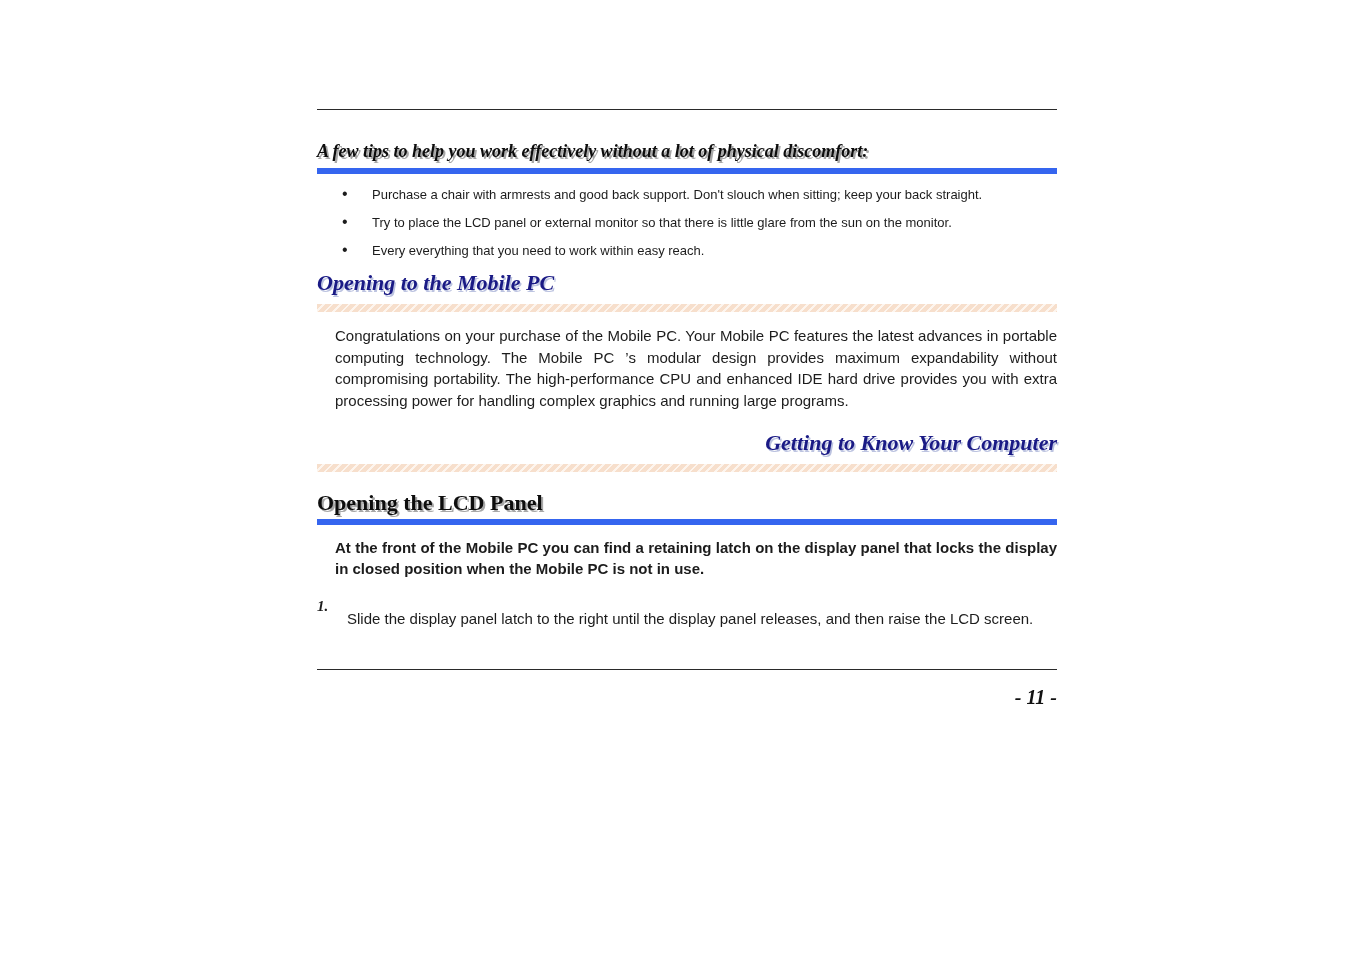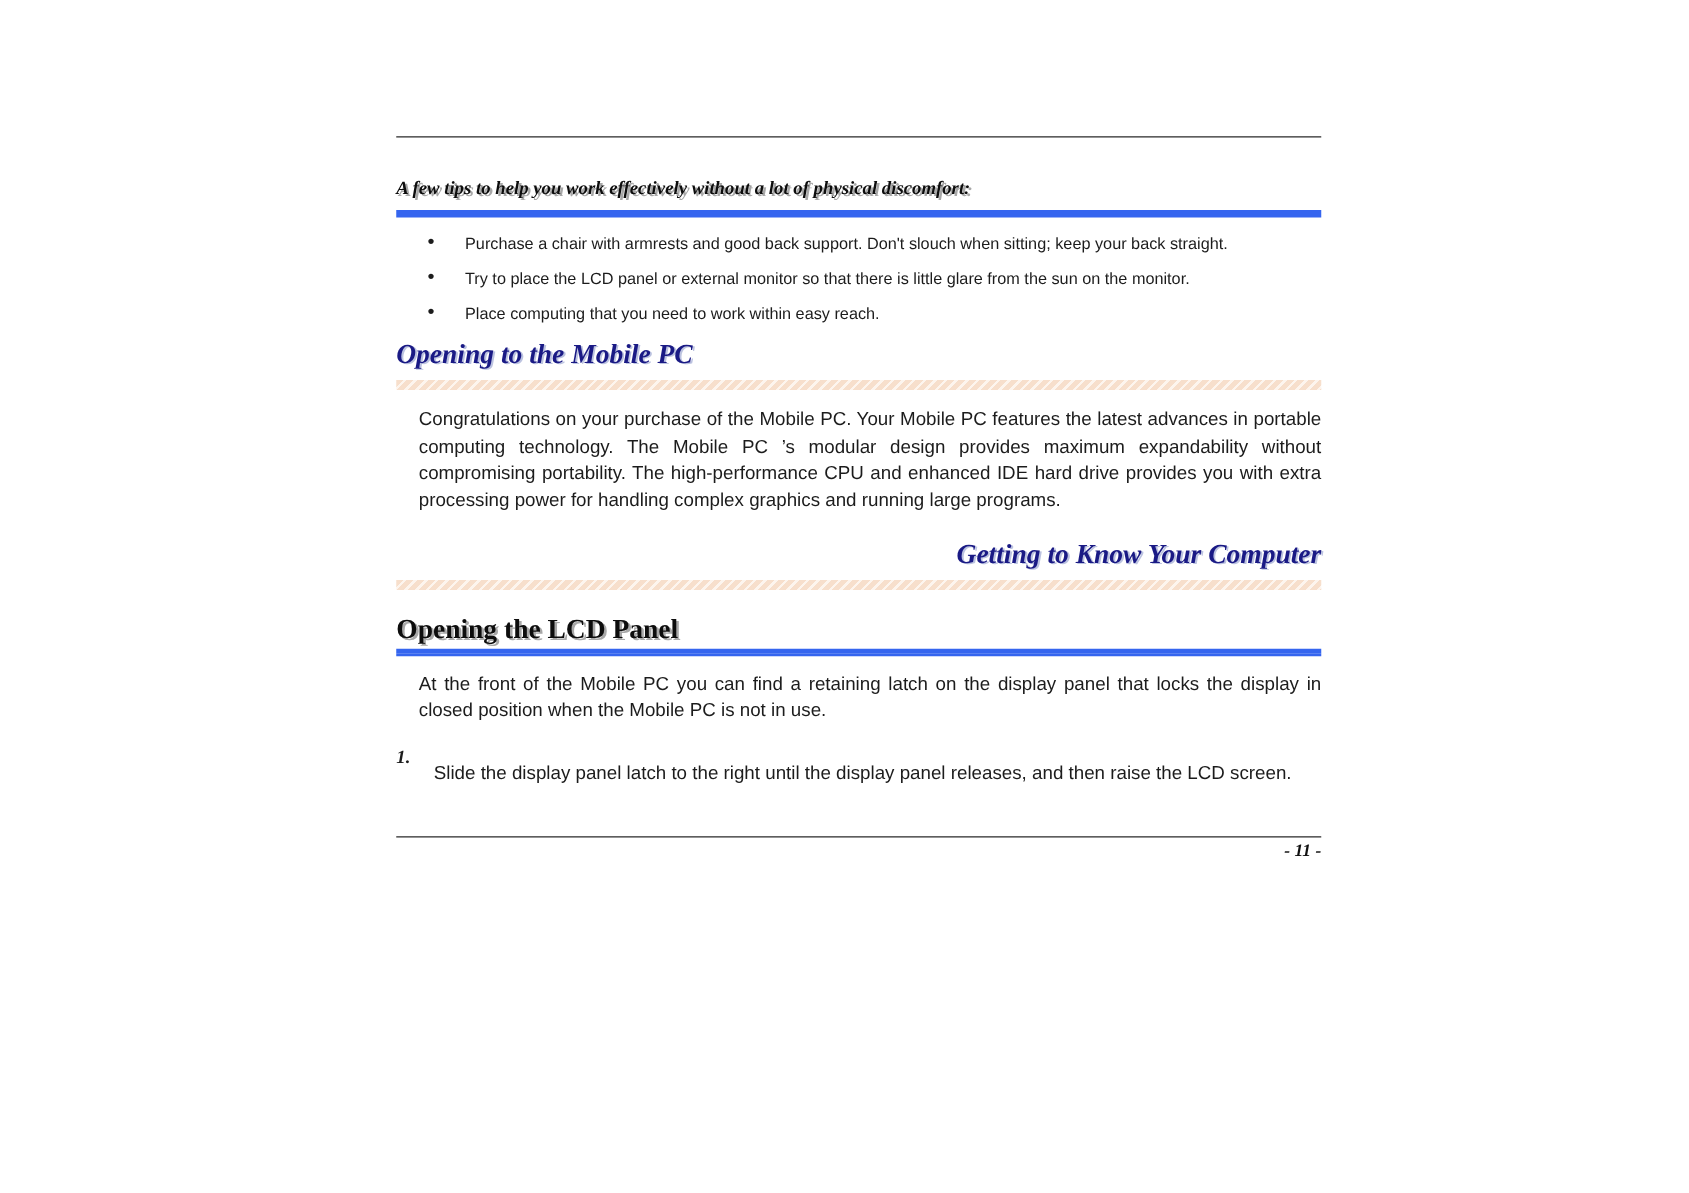--- a/index.html
+++ b/index.html
@@ -20,21 +20,21 @@
   .topline {
     margin-top: 109px;
     border-top: 1.5px solid #2a2a2a;
     height: 0;
   }
   .h-black {
     margin: 26px 0 0 0;
     font-family: "Liberation Serif", serif;
     font-style: italic;
     font-weight: bold;
-    font-size: 15px;
+    font-size: 18px;
     line-height: 30px;
     color: #0d0d0d;
     text-shadow: 2px 2px 0 #a8a8a8;
   }
   .h-black-sub {
     margin: 17px 0 0 0;
     font-family: "Liberation Serif", serif;
     font-weight: bold;
     font-size: 22px;
     line-height: 28px;
@@ -83,21 +83,21 @@
     top: -1px;
     font-size: 16px;
     color: #1c1c1c;
   }
   p.body {
     margin: 13px 0 0 18px;
     font-size: 15px;
     line-height: 21.5px;
     text-align: justify;
   }
-  p.body.second { margin-top: 12px; line-height: 21px; }
+  p.body.second { margin-top: 12px; line-height: 21px; font-weight: bold; }
   .step {
     display: flex;
     margin-top: 17px;
     font-size: 15px;
     line-height: 21px;
   }
   .step-num {
     flex: none;
     width: 30px;
     font-family: "Liberation Serif", serif;
@@ -105,43 +105,43 @@
     font-style: italic;
     font-size: 15px;
   }
   .step-text { flex: 1; margin-top: 12px; }
   .footline {
     margin-top: 40px;
     border-top: 1.5px solid #2a2a2a;
     height: 0;
   }
   .pagenum {
-    margin-top: 4px;
+    margin-top: 16px;
     text-align: right;
     font-family: "Liberation Serif", serif;
     font-weight: bold;
     font-style: italic;
-    font-size: 14px;
+    font-size: 20px;
     color: #111111;
   }
 </style>
 </head>
 <body>
 
 <div class="content">
 
   <div class="topline"></div>
 
   <h1 class="h-black">A few tips to help you work effectively without a lot of physical discomfort:</h1>
   <div class="rule-blue"></div>
 
   <ul class="tips">
     <li>Purchase a chair with armrests and good back support.  Don't slouch when sitting; keep your back straight.</li>
     <li>Try to place the LCD panel or external monitor so that there is little glare from the sun on the monitor.</li>
-    <li>Place computing that you need to work within easy reach.</li>
+    <li>Every everything that you need to work within easy reach.</li>
   </ul>
 
   <h2 class="h-navy welcome">Opening to the Mobile PC</h2>
   <div class="rule-peach"></div>
 
   <p class="body">Congratulations on your purchase of the Mobile PC.  Your Mobile PC features the latest advances in portable computing technology.  The Mobile PC ’s modular design provides maximum expandability without compromising portability. The high-performance CPU and enhanced IDE hard drive provides you with extra processing power for handling complex graphics and running large programs.</p>
 
   <h2 class="h-navy getting">Getting to Know Your Computer</h2>
   <div class="rule-peach"></div>
 

